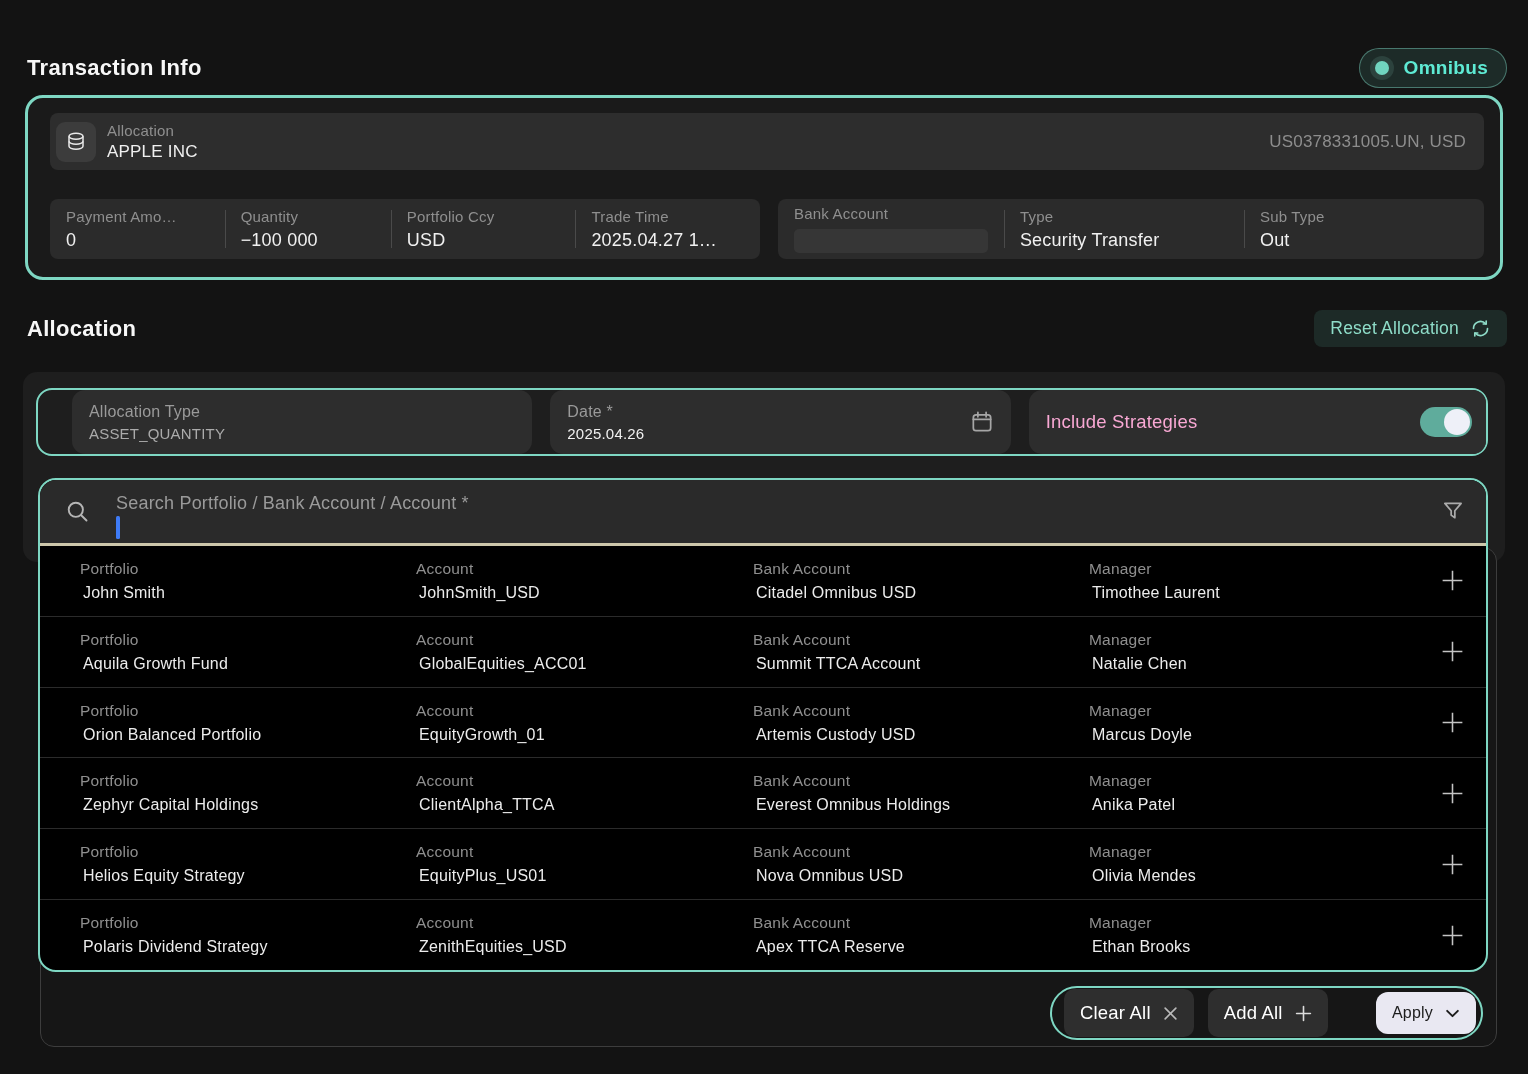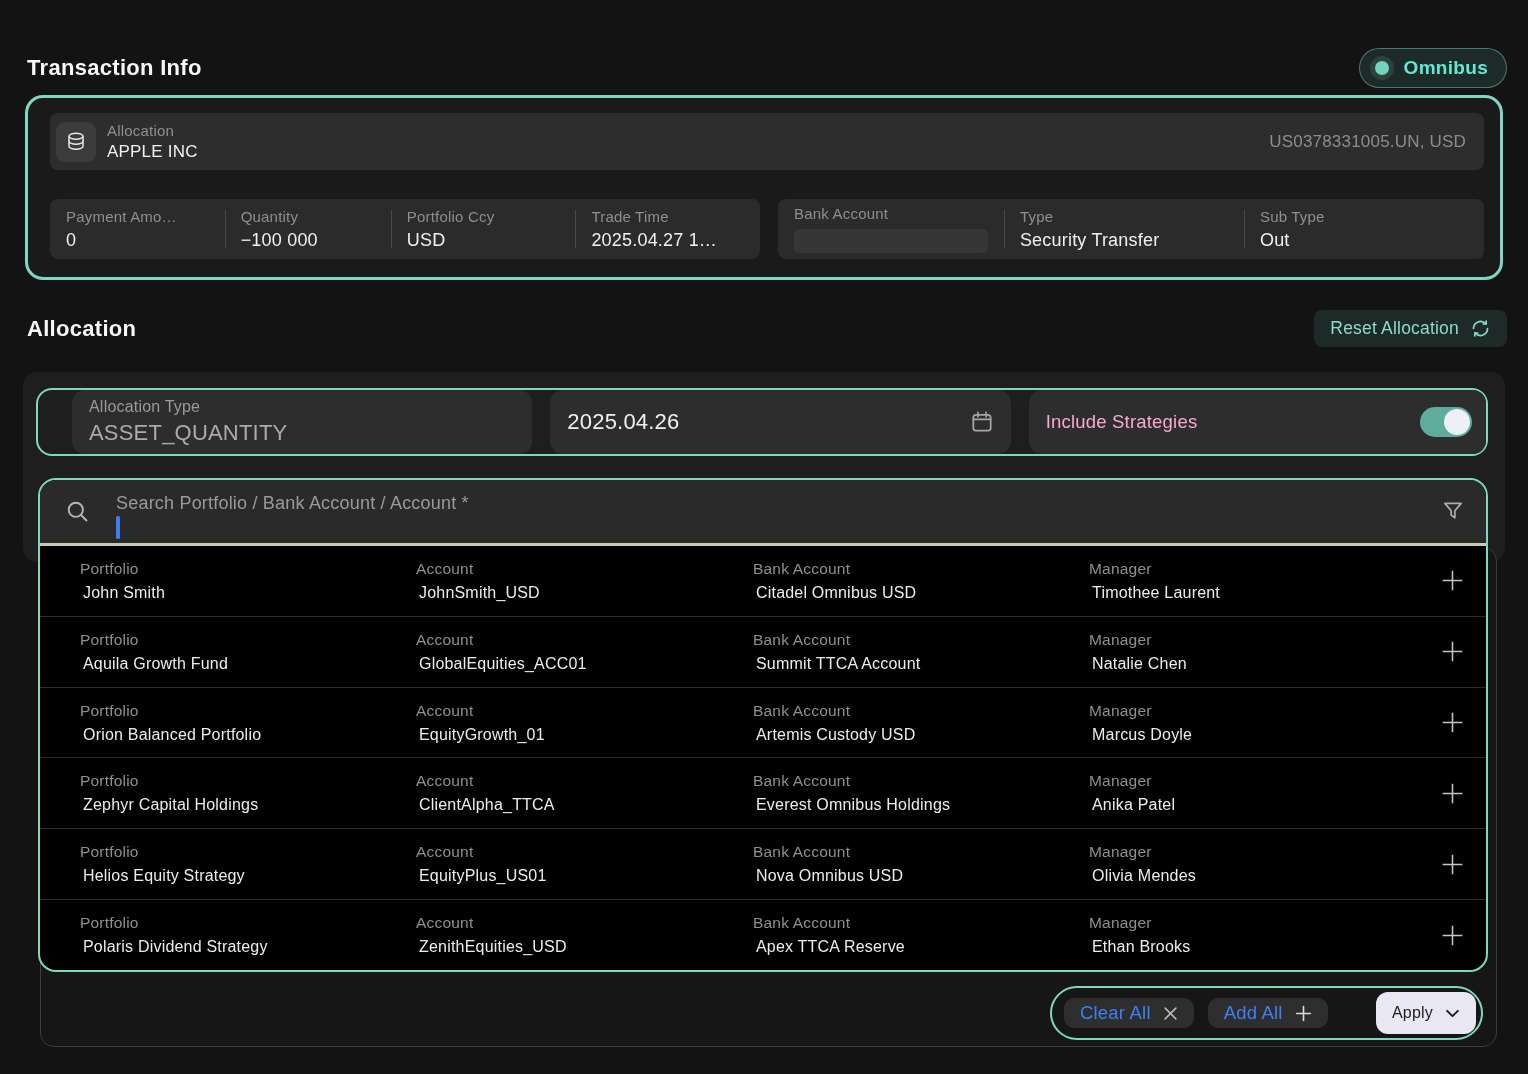--- a/index.html
+++ b/index.html
@@ -72,21 +72,21 @@
 
   
   .alloc-panel{left:23px;top:372px;width:1482px;height:190px;background:var(--alloc);border-radius:14px;z-index:0;}
   .alloc-fields{
     position:absolute;left:13px;top:16px;right:17px;height:68px;
     border:2.5px solid var(--teal);border-radius:16px;
     display:flex;gap:18px;align-items:stretch;padding-left:34px;
   }
   .afield{background:var(--box);border-radius:13px;flex:1;display:flex;flex-direction:column;justify-content:center;gap:4px;padding:0 17px;position:relative;}
   .afield .a-label{font-size:16px;color:#9a9a9a;letter-spacing:.2px;}
-  .afield .a-value{font-size:22px;letter-spacing:.2px;}
+  .afield .a-value{font-size:15px;letter-spacing:.2px;}
   .a-value.dimval{color:#ababab;}
   .cal-icon{position:absolute;right:16px;top:50%;transform:translateY(-50%);}
   .afield.toggle-field{flex-direction:row;align-items:center;justify-content:space-between;padding-right:14px;}
   .tf-label{font-size:18.5px;color:#f9a8d4;letter-spacing:.2px;}
   .toggle{width:52px;height:30px;border-radius:15px;background:#5fac9c;position:relative;}
   .toggle-knob{position:absolute;right:2px;top:2px;width:26px;height:26px;border-radius:50%;background:#eef0f8;}
 
   
   .dropdown-outer{
     left:40px;top:547px;width:1457px;height:500px;
@@ -117,22 +117,22 @@
   .c-value{font-size:16px;color:#ececec;letter-spacing:.2px;padding-left:3px;}
   .plus-cell{display:flex;align-items:center;justify-content:center;padding-right:10px;}
 
   
   .apply-group{
     left:1050px;top:986px;height:54px;width:433px;
     border:2.5px solid var(--teal);border-radius:28px;
     display:flex;align-items:center;gap:14px;padding:0 5px 0 12px;z-index:3;
   }
   .btn-dark{
-    height:30px;padding:0 16px;border-radius:10px;background:#2e2e2e;
-    display:flex;align-items:center;gap:12px;color:#3b82f6;font-size:18.5px;letter-spacing:.2px;
+    height:48px;padding:0 16px;border-radius:10px;background:#2e2e2e;
+    display:flex;align-items:center;gap:12px;color:#ffffff;font-size:18.5px;letter-spacing:.2px;
   }
   .btn-apply{
     height:42px;padding:0 16px;border-radius:12px;background:#e9e8f2;
     display:flex;align-items:center;gap:12px;color:#1c1c1c;font-size:16px;font-weight:500;letter-spacing:.2px;
     margin-left:auto;
   }
   svg{display:block;}
 </style>
 </head>
 <body>
@@ -214,20 +214,21 @@
   </div>
 </div>
 
 <div class="abs alloc-panel">
   <div class="alloc-fields">
     <div class="afield">
       <span class="a-label">Allocation Type</span>
       <span class="a-value dimval">ASSET_QUANTITY</span>
     </div>
     <div class="afield">
+      <span class="a-label">Date *</span>
       <span class="a-value">2025.04.26</span>
       <span class="cal-icon">
         <svg width="26" height="26" viewBox="0 0 24 24" fill="none" stroke="#a6a6a6" stroke-width="1.6" stroke-linecap="round">
           <rect x="4" y="5.5" width="16" height="14.5" rx="2.5"></rect>
           <path d="M8.2 3.2v4"></path>
           <path d="M15.8 3.2v4"></path>
           <path d="M4 9.5h16"></path>
         </svg>
       </span>
     </div>

